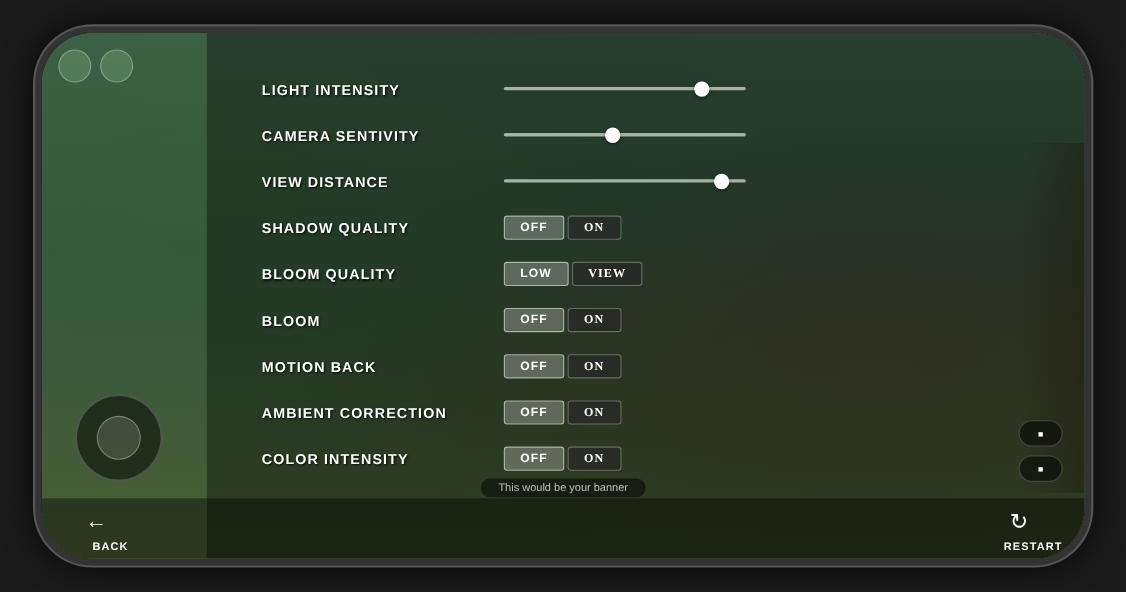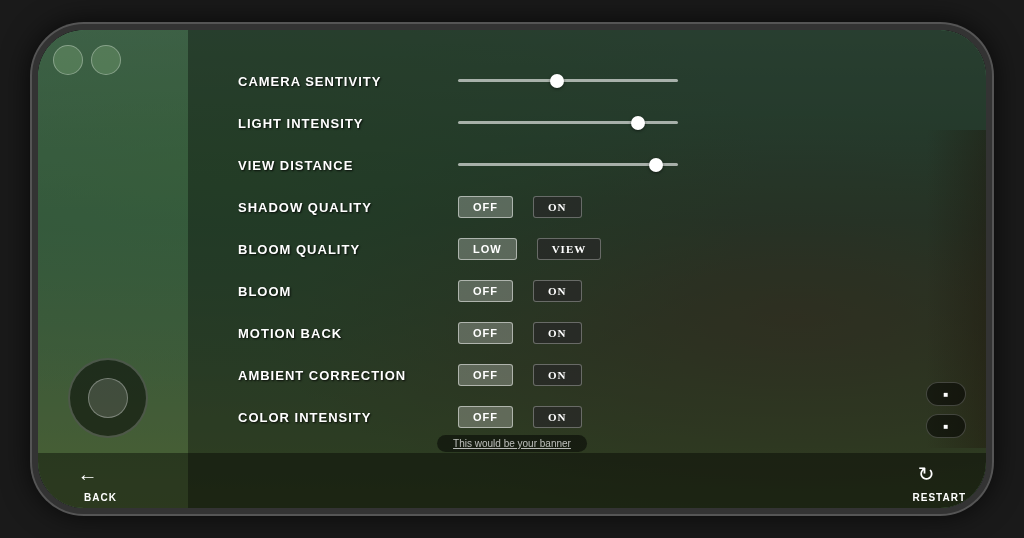--- a/index.html
+++ b/index.html
@@ -82,21 +82,21 @@
       font-weight: bold;
       letter-spacing: 1px;
       width: 220px;
       text-shadow: 1px 1px 2px rgba(0,0,0,0.8);
     }
 
     .setting-control {
       flex: 1;
       display: flex;
       align-items: center;
-      gap: 20px;
+      gap: 3px;
     }
 
     
     .slider-container {
       flex: 1;
       position: relative;
       height: 4px;
       max-width: 220px;
     }
 
@@ -186,21 +186,20 @@
       position: absolute;
       bottom: 56px;
       left: 50%;
       transform: translateX(-50%);
       background: rgba(0,0,0,0.5);
       color: rgba(255,255,255,0.7);
       font-size: 10px;
       padding: 3px 16px;
       border-radius: 10px;
       white-space: nowrap;
-      text-decoration: underline;
     }
 
     
     .joystick-area {
       position: absolute;
       bottom: 70px;
       left: 30px;
     }
 
     .joystick {
@@ -319,40 +318,40 @@
         <span>■</span>
       </div>
       <div class="action-btn-small">
         <span>■</span>
       </div>
     </div>
 
     <div class="settings-panel" id="settings-panel">
 
     <div class="setting-row">
+          <div class="setting-label">LIGHT INTENSITY</div>
+          <div class="setting-control">
+            <div class="slider-container">
+              <div class="slider-track">
+                <div class="slider-thumb" style="left: calc(82% - 7px);"></div>
+              </div>
+            </div>
+          </div>
+        </div>
+        <div class="setting-row">
           <div class="setting-label">CAMERA SENTIVITY</div>
           <div class="setting-control">
             <div class="slider-container">
               <div class="slider-track">
                 <div class="slider-thumb" style="left: calc(45% - 7px);"></div>
               </div>
             </div>
           </div>
         </div>
         <div class="setting-row">
-          <div class="setting-label">LIGHT INTENSITY</div>
-          <div class="setting-control">
-            <div class="slider-container">
-              <div class="slider-track">
-                <div class="slider-thumb" style="left: calc(82% - 7px);"></div>
-              </div>
-            </div>
-          </div>
-        </div>
-        <div class="setting-row">
           <div class="setting-label">VIEW DISTANCE</div>
           <div class="setting-control">
             <div class="slider-container">
               <div class="slider-track">
                 <div class="slider-thumb" style="left: calc(90% - 7px);"></div>
               </div>
             </div>
           </div>
         </div>
         <div class="setting-row">

